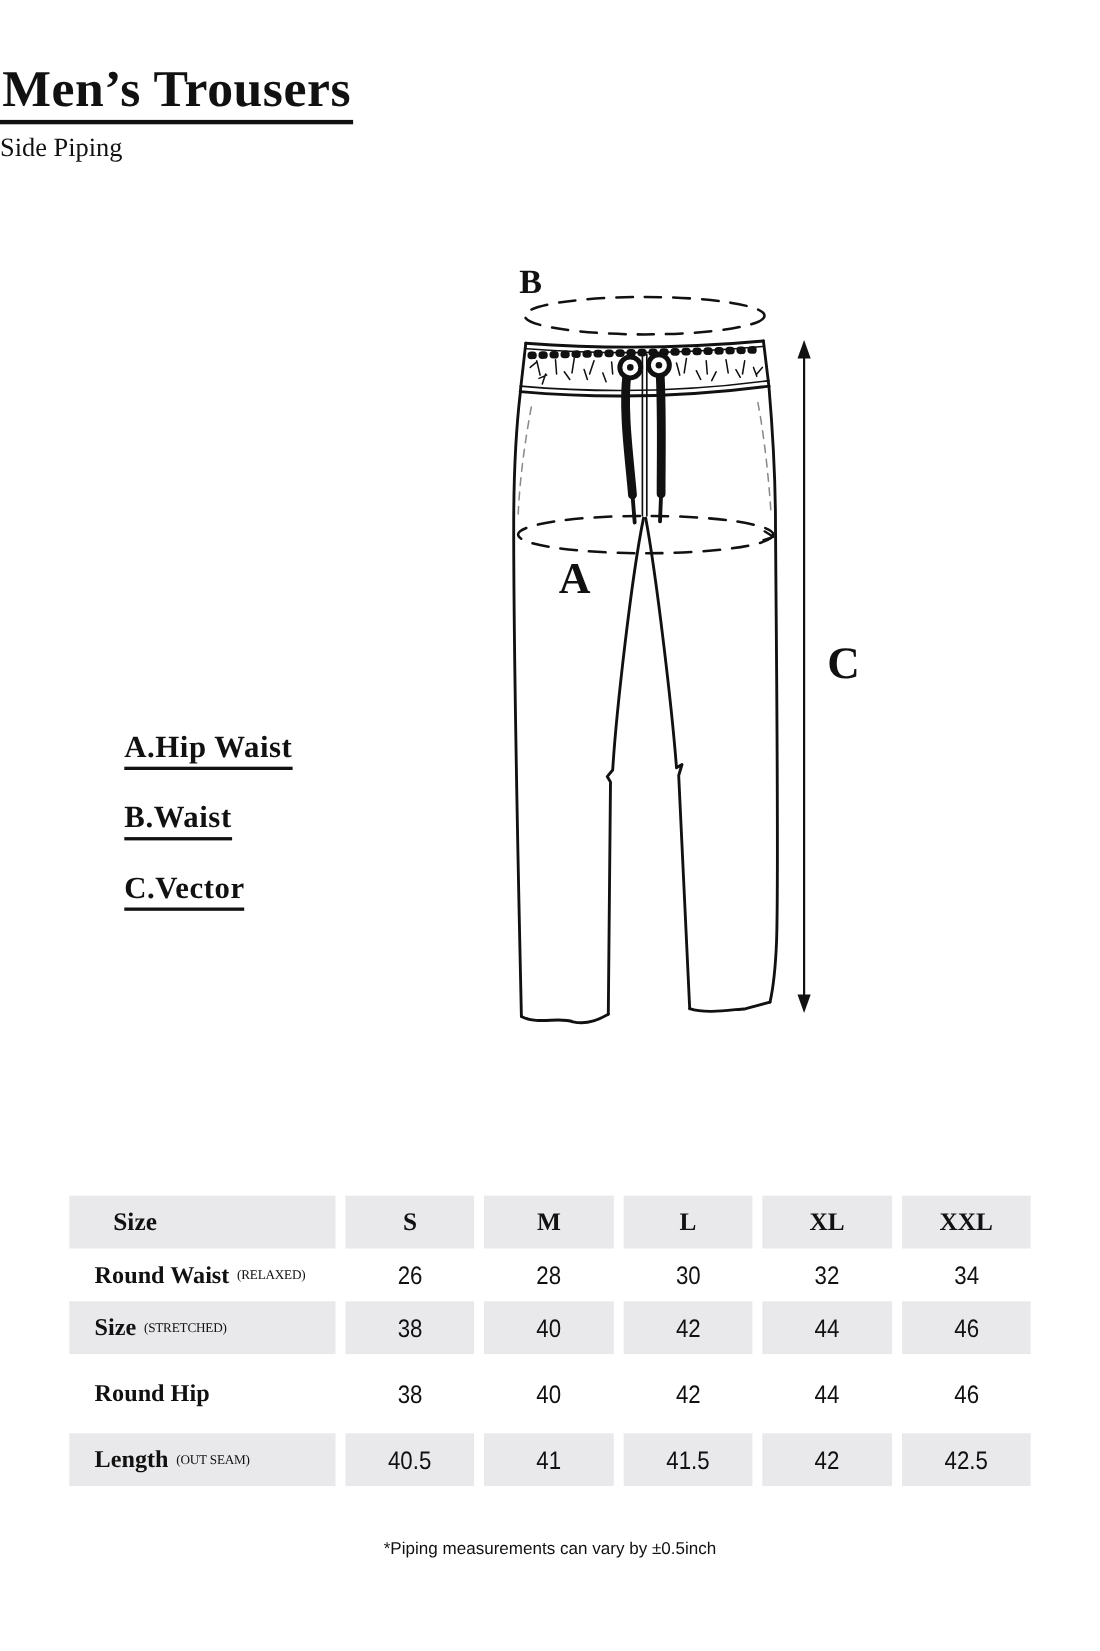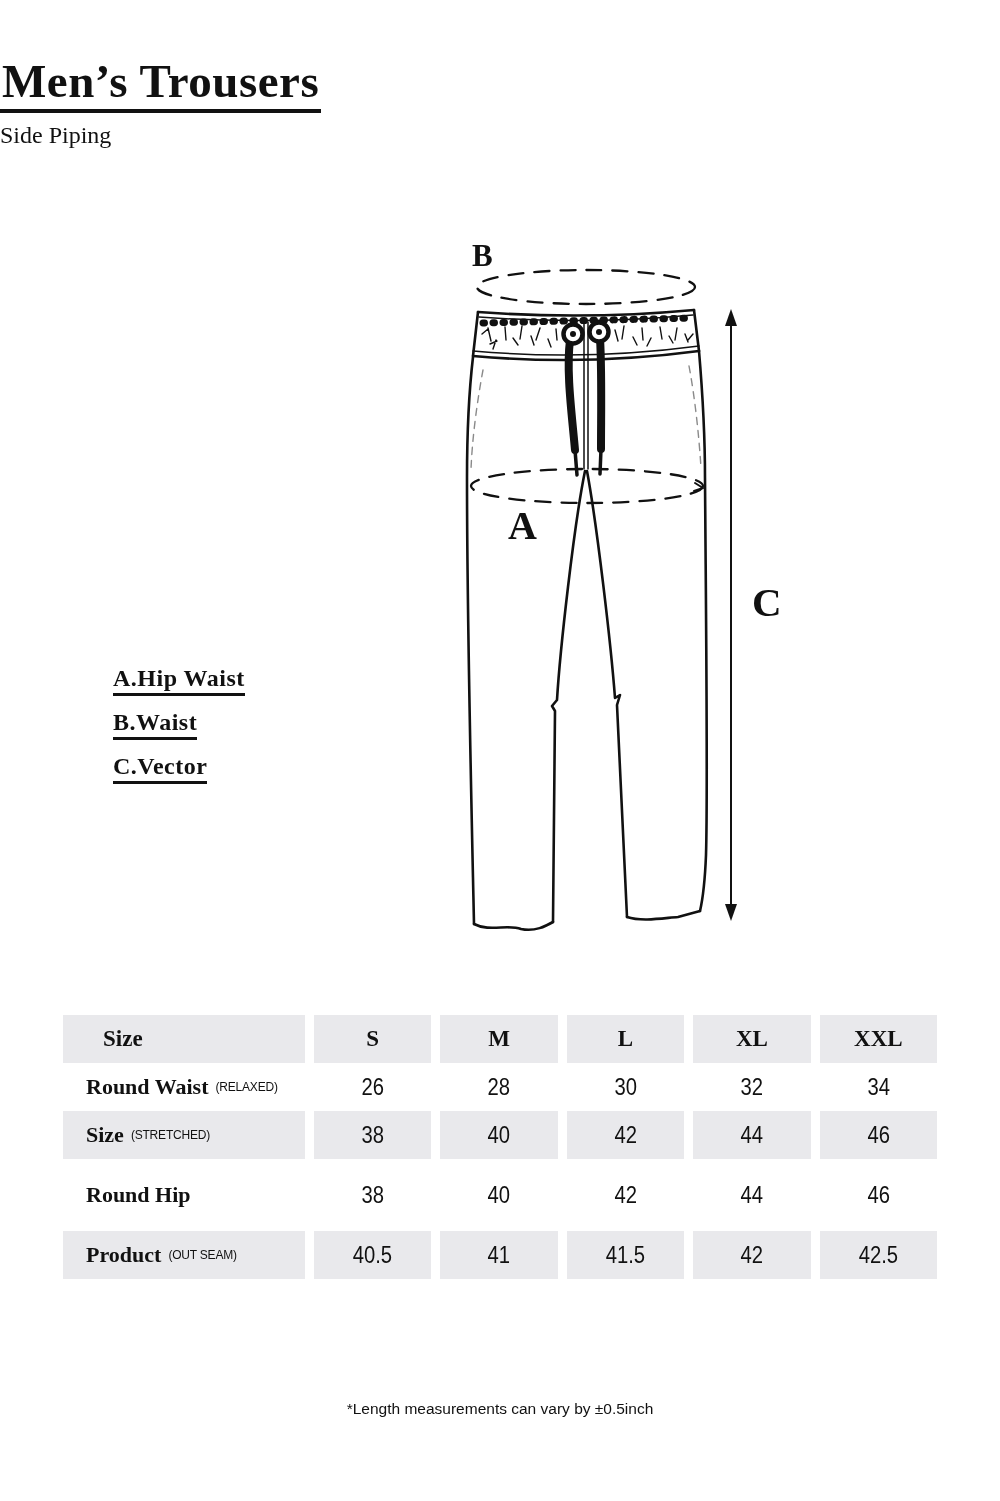--- a/index.html
+++ b/index.html
@@ -7,33 +7,33 @@
         font-family:"Liberation Serif",serif;color:#111;}
   
   .hdr{position:absolute;top:57px;left:0;width:100%;text-align:left;}
   .title{display:inline-block;font-size:47px;font-weight:bold;line-height:1.05;
          border-bottom:4px solid #111;padding:0 2px 3px 2px;letter-spacing:.5px;}
   .subtitle{font-size:24px;margin-top:9px;}
   
   .diagram{position:absolute;left:0;top:230px;width:1000px;height:710px;}
   
   .legend{position:absolute;left:113px;top:666px;}
-  .legend-item{display:table;font-size:24px;font-weight:bold;line-height:1;
-               border-bottom:3px solid #111;padding-bottom:3px;margin-bottom:14px;letter-spacing:.5px;}
-  
-  .sizetable{position:absolute;left:63px;top:1015px;width:874px;}
+  .legend-item{display:table;font-size:28px;font-weight:bold;line-height:1;
+               border-bottom:3px solid #111;padding-bottom:3px;margin-bottom:30px;letter-spacing:.5px;}
+  
+  .sizetable{position:absolute;left:63px;top:1087px;width:874px;}
   .trow{display:grid;grid-template-columns:242px repeat(5,1fr);column-gap:9px;height:48px;}
   .trow.tall{height:72px;}
   .cell{display:flex;align-items:center;justify-content:center;}
   .cell.shade{background:#e9e9ec;}
   .label-cell{justify-content:flex-start;padding-left:23px;}
   .corner-cell{padding-left:40px;}
   .hlabel{font-size:23px;font-weight:bold;}
   .rlabel{font-size:22px;font-weight:bold;white-space:nowrap;}
-  .rsub{font-size:12px;font-family:Liberation Sans, sans-serif;margin-left:7px;
+  .rsub{font-size:12px;font-family:Liberation Serif, serif;margin-left:7px;
         letter-spacing:-.2px;white-space:nowrap;}
   .val{font-size:23px;font-family:"Liberation Sans",sans-serif;transform:scaleX(.88);}
   
   .notes{position:absolute;top:1396px;left:0;width:100%;text-align:center;}
   .note1{font-family:"Liberation Sans",sans-serif;font-style:italic;font-weight:bold;font-size:19px;}
   .note2{font-family:"Liberation Sans",sans-serif;font-size:15.5px;margin-top:4px;}
   .note3{font-size:22px;margin-top:16px;}
 </style>
 </head>
 <body>
@@ -180,21 +180,21 @@
       <div class="cell">
           <span class="val">44</span>
         </div>
       <div class="cell">
           <span class="val">46</span>
         </div>
     </div>
 
     <div class="trow">
       <div class="cell label-cell shade">
-        <span class="rlabel">Product</span>
+        <span class="rlabel">Length</span>
         <span class="rsub">(OUT SEAM)</span>
       </div>
       <div class="cell shade">
           <span class="val">40.5</span>
         </div>
       <div class="cell shade">
           <span class="val">41</span>
         </div>
       <div class="cell shade">
           <span class="val">41.5</span>
@@ -202,16 +202,16 @@
       <div class="cell shade">
           <span class="val">42</span>
         </div>
       <div class="cell shade">
           <span class="val">42.5</span>
         </div>
     </div>
   </div>
 
   <div class="notes">
-    <div class="note2">*Length measurements can vary by ±0.5inch</div>
+    <div class="note2">*Piping measurements can vary by ±0.5inch</div>
   </div>
 
 </div>
 
 </body></html>

